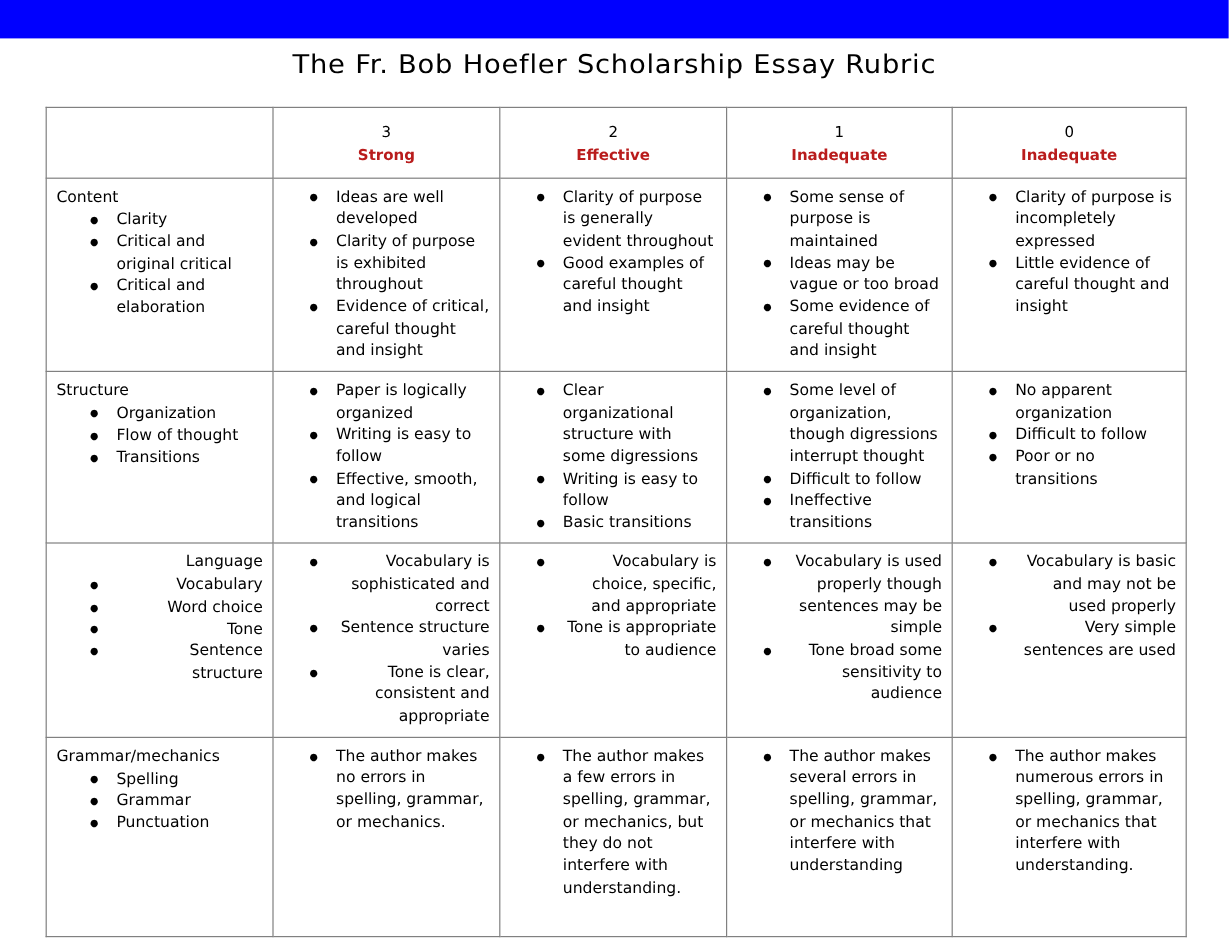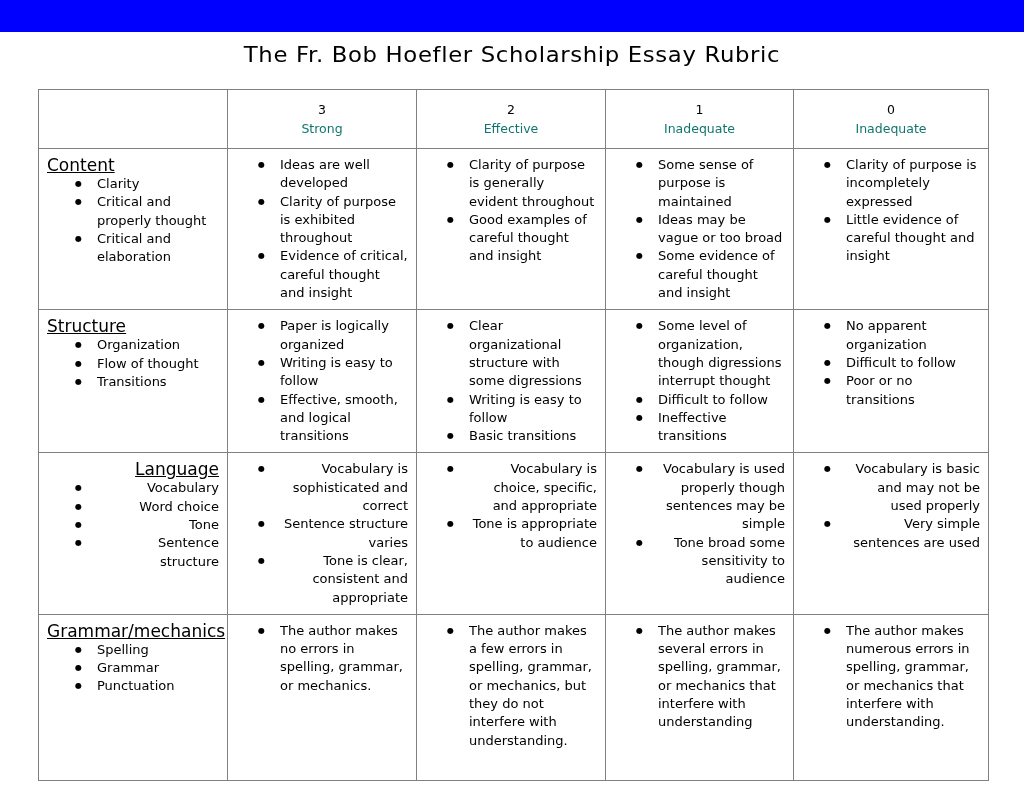--- a/index.html
+++ b/index.html
@@ -72,37 +72,37 @@
     box-sizing: border-box;
   }
   .hdr-num {
     font-size: 12.5px;
     line-height: 19px;
     color: #000;
   }
   .hdr-label {
     font-size: 12.5px;
     line-height: 19px;
-    color: #0f766e;
+    color: #b91c1c;
+    font-weight: bold;
   }
 
   
   .body-cell {
     padding: 7px 8px 7px 6px !important;
     box-sizing: border-box;
   }
   .r-content    { height: 131px; }
   .r-structure  { height: 140px; }
   .r-language   { height: 141px; text-align: right; }
   .r-grammar    { height: 166px; margin-left: 40px; }
 
   .criteria-title {
-    font-size: 17px;
+    font-size: 13px;
     line-height: 18px;
-    text-decoration: underline;
     color: #000;
     margin: 0 0 1px 2px;
   }
 
   ul.bullets {
     list-style: none;
     margin: 0;
     padding: 0;
   }
   ul.bullets.criteria-list {
@@ -163,21 +163,21 @@
         <div class="hdr-num">0</div>
         <div class="hdr-label">Inadequate</div>
       </td>
     </tr>
 
     <tr>
       <td class="body-cell r-content">
         <div class="criteria-title">Content</div>
         <ul class="bullets criteria-list">
             <li>Clarity</li>
-            <li>Critical and properly thought</li>
+            <li>Critical and original critical</li>
             <li>Critical and elaboration</li>
           </ul>
       </td>
       <td class="body-cell r-content">
         <ul class="bullets desc-list">
             <li>Ideas are well developed</li>
             <li>Clarity of purpose is exhibited throughout</li>
             <li>Evidence of critical, careful thought and insight</li>
           </ul>
       </td>

